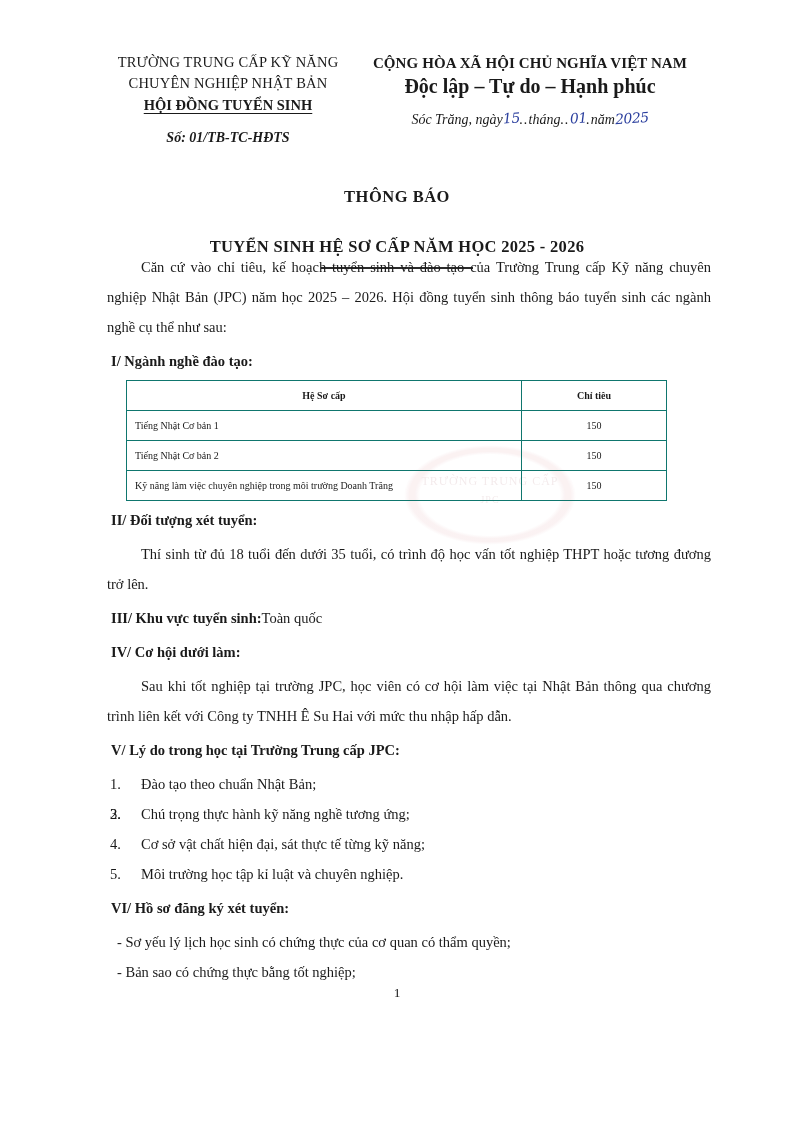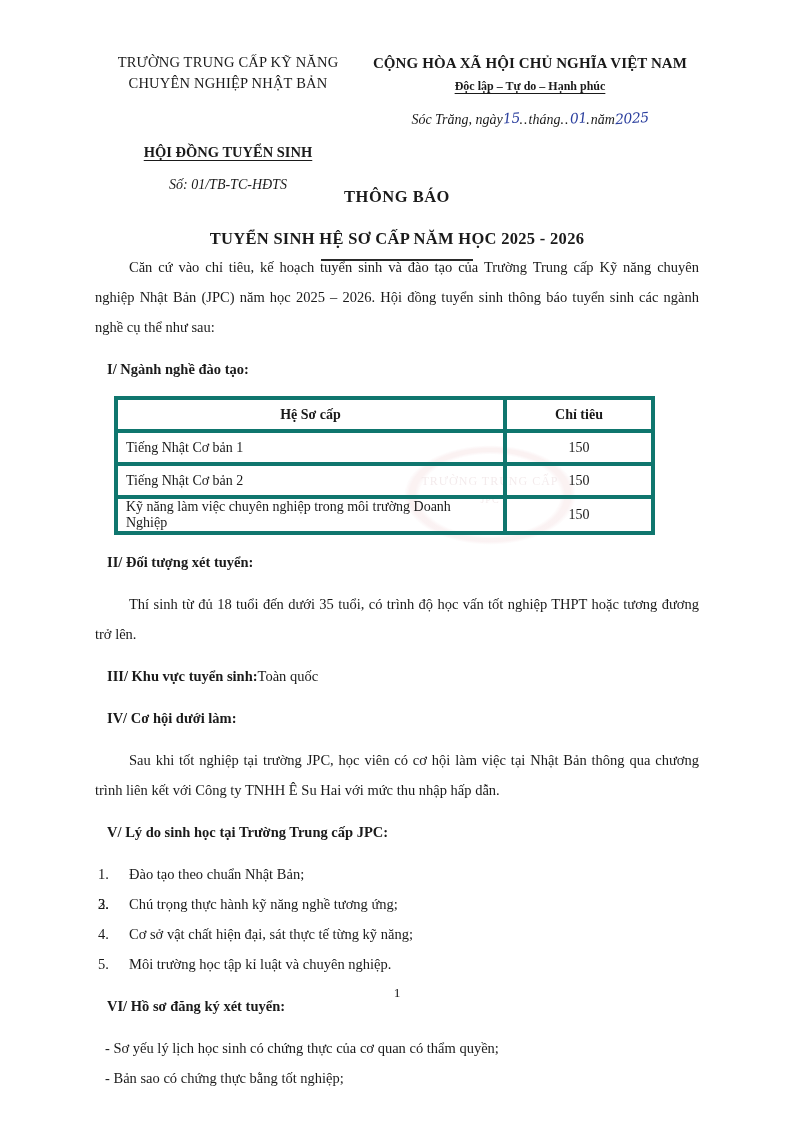--- a/index.html
+++ b/index.html
@@ -84,42 +84,41 @@
     line-height: 21px;
     white-space: nowrap;
   }
   .org-bold {
     font-weight: bold;
     font-size: 14.5px;
     line-height: 22px;
     text-decoration: underline;
     text-underline-offset: 3px;
     display: inline-block;
-    margin-top: 47px;
   }
   .nation-line {
     font-weight: bold;
     font-size: 15px;
     letter-spacing: 0.1px;
     line-height: 22px;
     white-space: nowrap;
   }
   .motto-line {
     font-weight: bold;
-    font-size: 12px;
+    font-size: 20px;
     line-height: 22px;
-    text-decoration: underline;
     text-underline-offset: 3px;
     display: inline-block;
     margin-top: 1px;
   }
   .docnum {
     font-style: italic;
     font-size: 14px;
     margin-top: 14px;
+    font-weight: bold;
   }
   .dateline {
     font-style: italic;
     font-size: 14px;
     margin-top: 14px;
     position: relative;
     display: inline-block;
     white-space: nowrap;
   }
   .dotfill {
@@ -151,66 +150,66 @@
     font-size: 16.5px;
     letter-spacing: 0.5px;
     line-height: 26px;
     margin-top: 20px;
   }
   .title2 {
     font-weight: bold;
     font-size: 16.5px;
     letter-spacing: 0.3px;
     line-height: 26px;
-    margin-top: 16px;
+    margin-top: 24px;
   }
   .title-rule {
     width: 152px;
     height: 1.6px;
     background: #2a2a2a;
     margin: 7px auto 0 auto;
   }
 
   
   .body-block {
     position: absolute;
-    left: 0;
+    left: 12px;
     top: 252px;
     width: 604px;
     z-index: 2;
   }
   p.para {
     margin: 0;
     font-size: 14.5px;
     line-height: 30px;
     text-align: justify;
     text-indent: 34px;
   }
   .sec-head {
-    margin: 12px;
+    margin: 4px;
     font-size: 14.5px;
     font-weight: bold;
     line-height: 30px;
   }
   .sec-head .normal {
     font-weight: normal;
   }
 
   
   .tbl-wrap {
     margin: 4px 0 4px 19px;
   }
   table.quota {
     border-collapse: collapse;
     width: 541px;
     table-layout: fixed;
   }
   table.quota td, table.quota th {
-    border: 4px solid #0f766e;
-    font-size: 14px;
+    border: 1px solid #0f766e;
+    font-size: 10px;
     height: 29px;
     padding: 0 8px;
     font-weight: normal;
   }
   table.quota th {
     font-weight: bold;
     text-align: center;
   }
   table.quota td.prog {
     text-align: left;
@@ -313,36 +312,36 @@
           <tbody>
             <tr>
               <td class="prog">Tiếng Nhật Cơ bản 1</td>
               <td class="num">150</td>
             </tr>
             <tr>
               <td class="prog">Tiếng Nhật Cơ bản 2</td>
               <td class="num">150</td>
             </tr>
             <tr>
-              <td class="prog">Kỹ năng làm việc chuyên nghiệp trong môi trường Doanh Nghiệp</td>
+              <td class="prog">Kỹ năng làm việc chuyên nghiệp trong môi trường Doanh Trăng</td>
               <td class="num">150</td>
             </tr>
           </tbody>
         </table>
       </div>
 
       <div class="sec-head">II/ Đối tượng xét tuyển:</div>
       <p class="para">Thí sinh từ đủ 18 tuổi đến dưới 35 tuổi, có trình độ học vấn tốt nghiệp THPT hoặc tương đương trở lên.</p>
 
       <div class="sec-head"><span>III/ Khu vực tuyển sinh:</span><span class="normal">Toàn quốc</span></div>
 
       <div class="sec-head">IV/ Cơ hội dưới làm:</div>
       <p class="para">Sau khi tốt nghiệp tại trường JPC, học viên có cơ hội làm việc tại Nhật Bản thông qua chương trình liên kết với Công ty TNHH Ê Su Hai với mức thu nhập hấp dẫn.</p>
 
-      <div class="sec-head">V/ Lý do sinh học tại Trường Trung cấp JPC:</div>
+      <div class="sec-head">V/ Lý do trong học tại Trường Trung cấp JPC:</div>
 
       <ol class="reasons">
         <li><span class="idx">1.</span><span>Đào tạo theo chuẩn Nhật Bản;</span></li>
         <li><span class="idx">2.</span></li>
         <li><span class="idx">3.</span><span>Chú trọng thực hành kỹ năng nghề tương ứng;</span></li>
         <li><span class="idx">4.</span><span>Cơ sở vật chất hiện đại, sát thực tế từng kỹ năng;</span></li>
         <li><span class="idx">5.</span><span>Môi trường học tập kỉ luật và chuyên nghiệp.</span></li>
       </ol>
 
       <div class="sec-head">VI/ Hồ sơ đăng ký xét tuyển:</div>

